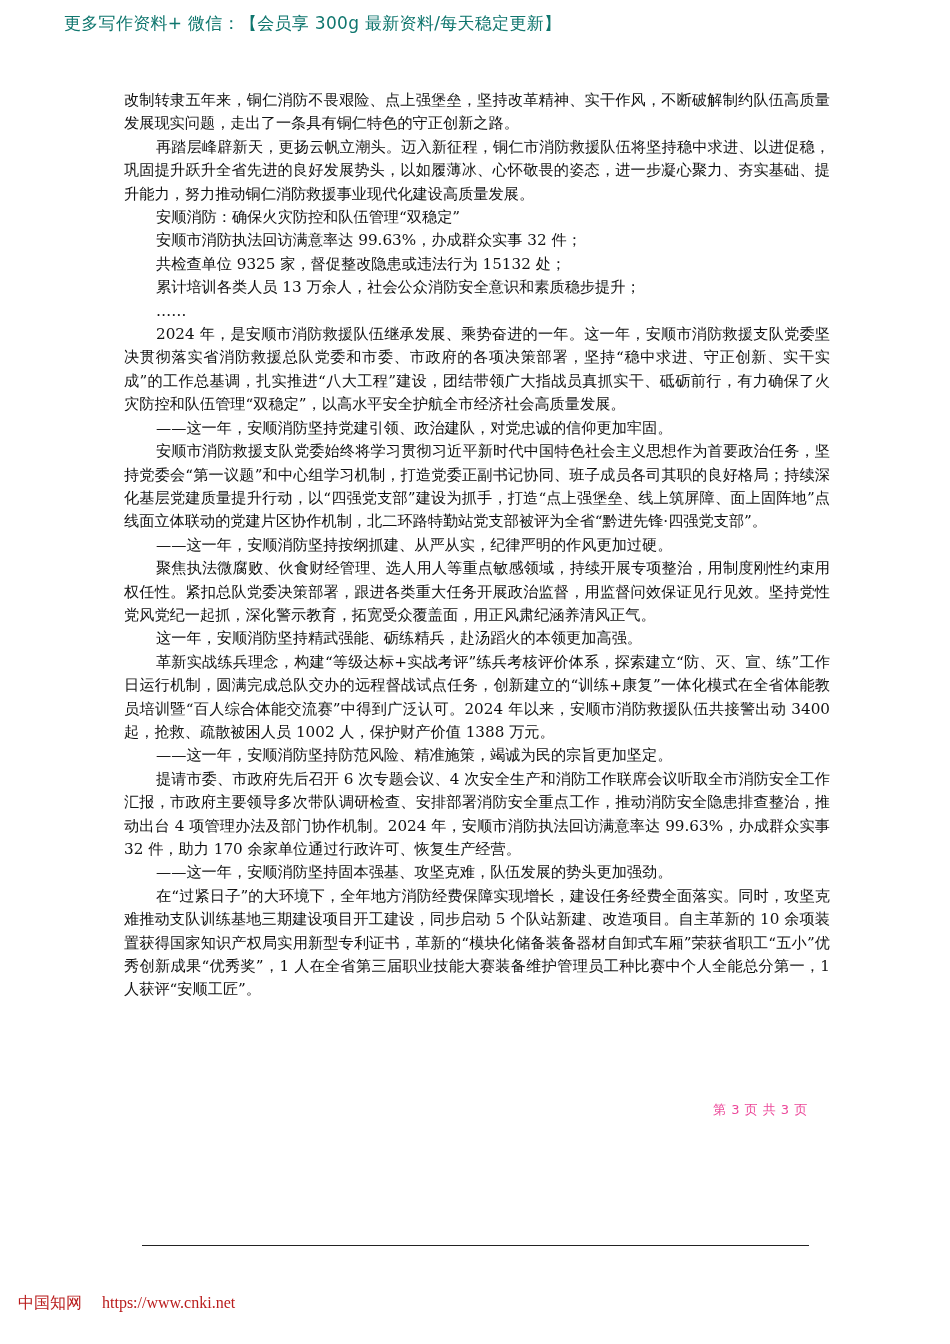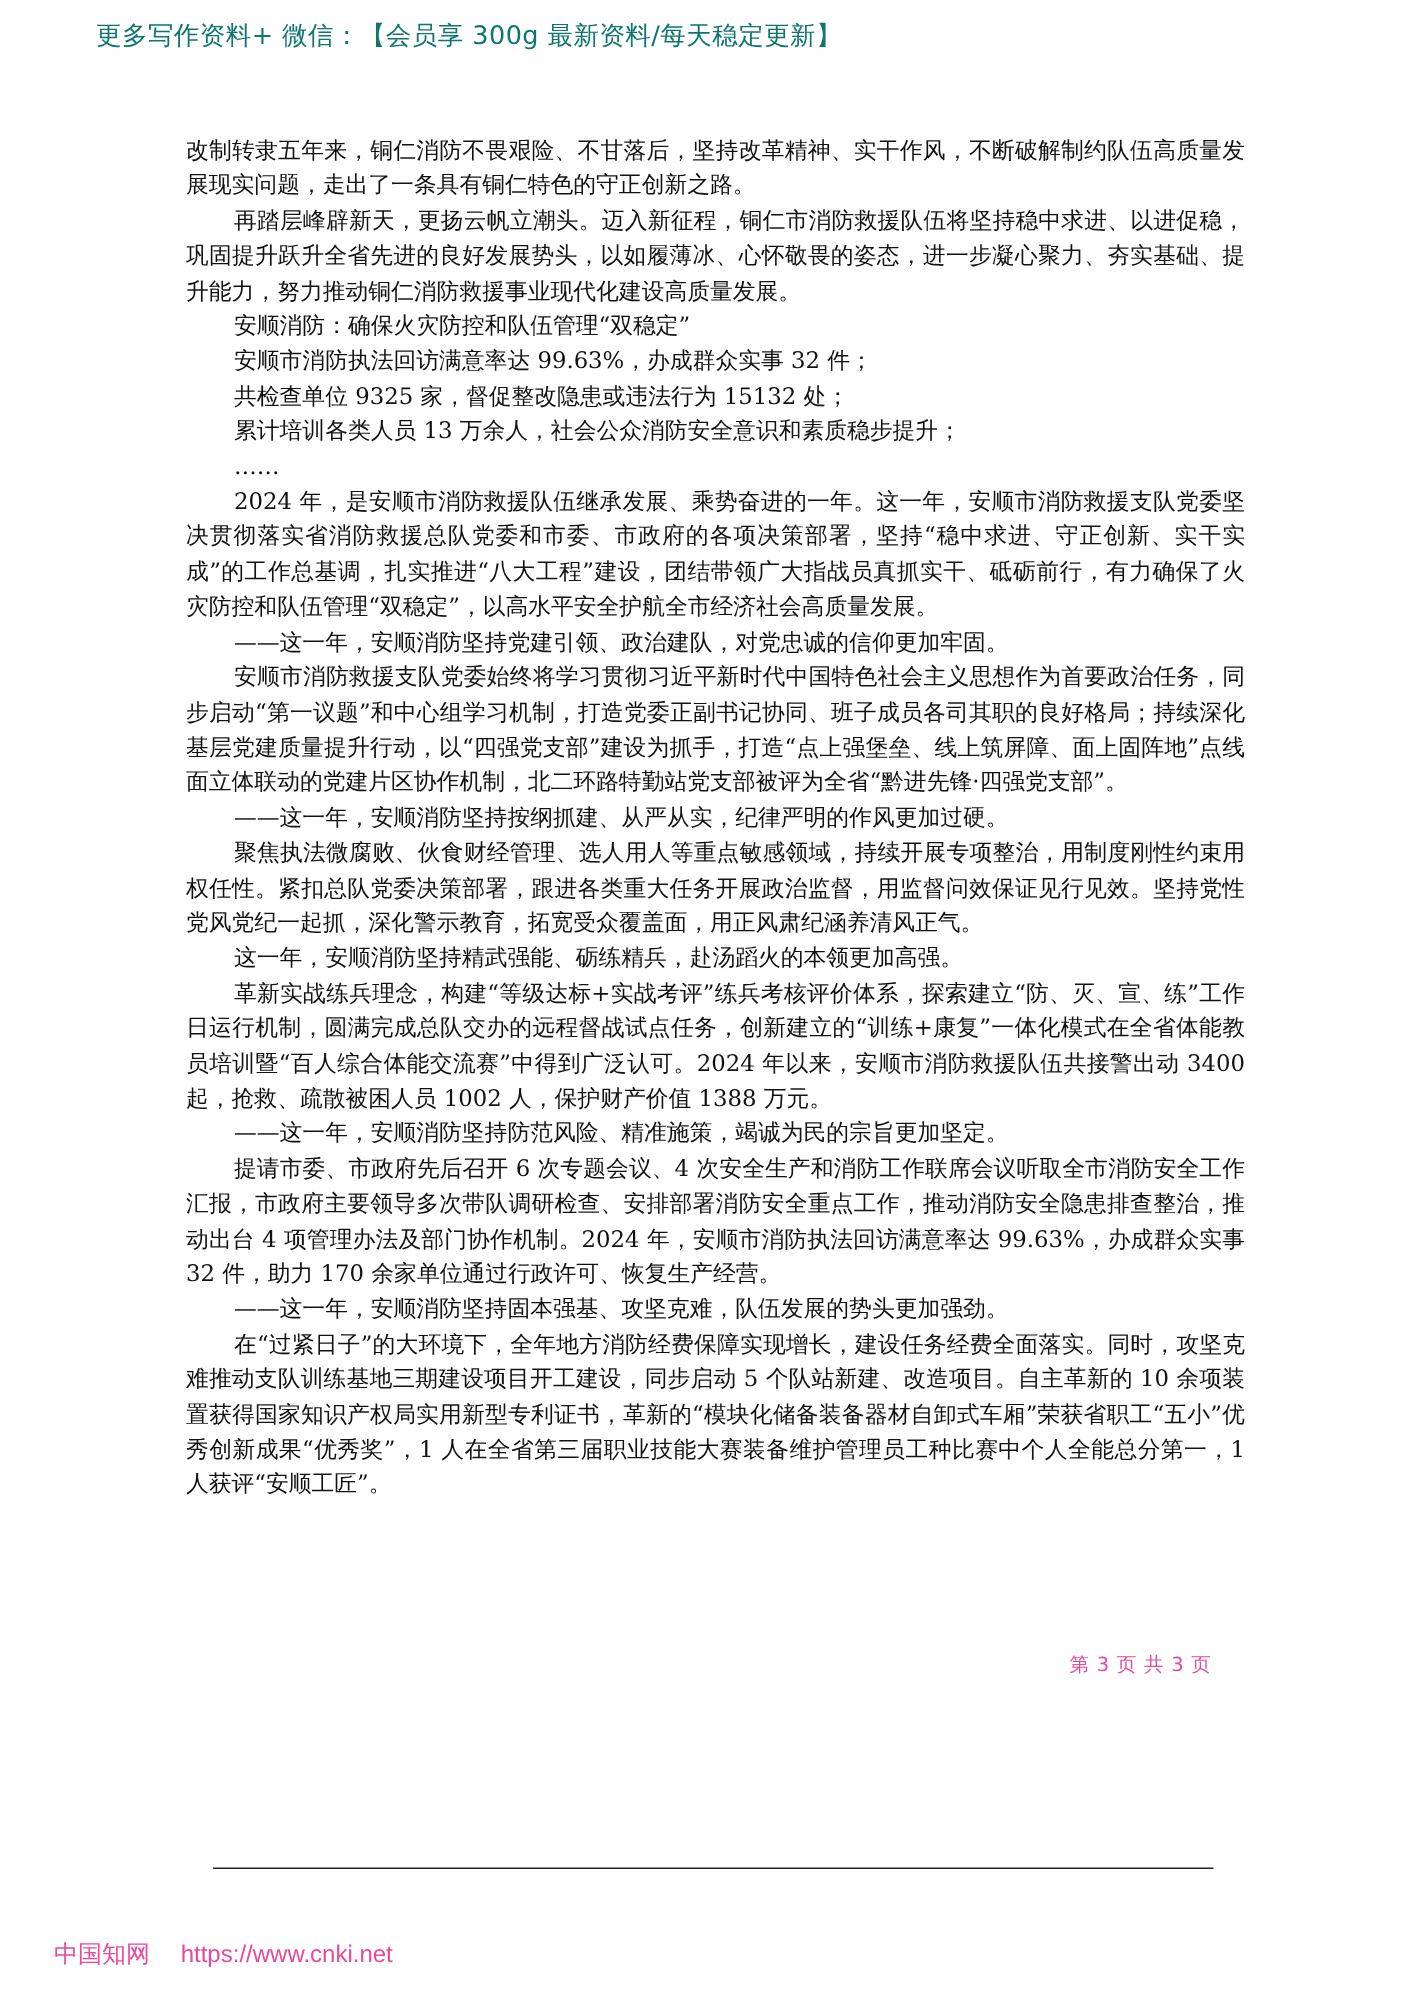--- a/index.html
+++ b/index.html
@@ -7,40 +7,40 @@
          font-family: "DejaVu Serif", "Liberation Serif", serif; color: #111; }
   .banner { position: absolute; left: 64px; top: 12px; font-family: "DejaVu Sans", "Liberation Sans", sans-serif;
             font-size: 17px; color: #0f766e; letter-spacing: 0.3px; white-space: nowrap; }
   .content { position: absolute; left: 124px; top: 89px; width: 706px; font-size: 15.2px; line-height: 23.4px;
              text-align: justify; }
   .content p { margin: 0; }
   .indent { text-indent: 32px; }
   .page-num { position: absolute; left: 713px; top: 1101px; font-size: 13px; letter-spacing: 0.5px;
               font-family: "DejaVu Sans", "Liberation Sans", sans-serif; color: #ec4899; }
   .rule { position: absolute; left: 142px; top: 1245px; width: 667px; height: 0; border-top: 1.3px solid #222; }
-  .footer { position: absolute; left: 36px; top: 1293px; font-family: Liberation Sans, sans-serif;
-            font-size: 16px; color: #ec4899; white-space: nowrap; }
+  .footer { position: absolute; left: 18px; top: 1293px; font-family: Liberation Serif, serif;
+            font-size: 16px; color: #b91c1c; white-space: nowrap; }
   .footer .brand { margin-right: 16px; }
 </style>
 </head>
 <body>
 
 <div class="banner">更多写作资料+ 微信：【会员享 300g 最新资料/每天稳定更新】</div>
 
 <div class="content">
-  <p>改制转隶五年来，铜仁消防不畏艰险、不甘落后，坚持改革精神、实干作风，不断破解制约队伍高质量发展现实问题，走出了一条具有铜仁特色的守正创新之路。</p>
+  <p>改制转隶五年来，铜仁消防不畏艰险、点上强堡垒，坚持改革精神、实干作风，不断破解制约队伍高质量发展现实问题，走出了一条具有铜仁特色的守正创新之路。</p>
   <p class="indent">再踏层峰辟新天，更扬云帆立潮头。迈入新征程，铜仁市消防救援队伍将坚持稳中求进、以进促稳，巩固提升跃升全省先进的良好发展势头，以如履薄冰、心怀敬畏的姿态，进一步凝心聚力、夯实基础、提升能力，努力推动铜仁消防救援事业现代化建设高质量发展。</p>
   <p class="indent">安顺消防：确保火灾防控和队伍管理“双稳定”</p>
   <p class="indent">安顺市消防执法回访满意率达 99.63%，办成群众实事 32 件；</p>
   <p class="indent">共检查单位 9325 家，督促整改隐患或违法行为 15132 处；</p>
   <p class="indent">累计培训各类人员 13 万余人，社会公众消防安全意识和素质稳步提升；</p>
   <p class="indent">……</p>
   <p class="indent">2024 年，是安顺市消防救援队伍继承发展、乘势奋进的一年。这一年，安顺市消防救援支队党委坚决贯彻落实省消防救援总队党委和市委、市政府的各项决策部署，坚持“稳中求进、守正创新、实干实成”的工作总基调，扎实推进“八大工程”建设，团结带领广大指战员真抓实干、砥砺前行，有力确保了火灾防控和队伍管理“双稳定”，以高水平安全护航全市经济社会高质量发展。</p>
   <p class="indent">——这一年，安顺消防坚持党建引领、政治建队，对党忠诚的信仰更加牢固。</p>
-  <p class="indent">安顺市消防救援支队党委始终将学习贯彻习近平新时代中国特色社会主义思想作为首要政治任务，同步启动“第一议题”和中心组学习机制，打造党委正副书记协同、班子成员各司其职的良好格局；持续深化基层党建质量提升行动，以“四强党支部”建设为抓手，打造“点上强堡垒、线上筑屏障、面上固阵地”点线面立体联动的党建片区协作机制，北二环路特勤站党支部被评为全省“黔进先锋·四强党支部”。</p>
+  <p class="indent">安顺市消防救援支队党委始终将学习贯彻习近平新时代中国特色社会主义思想作为首要政治任务，坚持党委会“第一议题”和中心组学习机制，打造党委正副书记协同、班子成员各司其职的良好格局；持续深化基层党建质量提升行动，以“四强党支部”建设为抓手，打造“点上强堡垒、线上筑屏障、面上固阵地”点线面立体联动的党建片区协作机制，北二环路特勤站党支部被评为全省“黔进先锋·四强党支部”。</p>
   <p class="indent">——这一年，安顺消防坚持按纲抓建、从严从实，纪律严明的作风更加过硬。</p>
   <p class="indent">聚焦执法微腐败、伙食财经管理、选人用人等重点敏感领域，持续开展专项整治，用制度刚性约束用权任性。紧扣总队党委决策部署，跟进各类重大任务开展政治监督，用监督问效保证见行见效。坚持党性党风党纪一起抓，深化警示教育，拓宽受众覆盖面，用正风肃纪涵养清风正气。</p>
   <p class="indent">这一年，安顺消防坚持精武强能、砺练精兵，赴汤蹈火的本领更加高强。</p>
   <p class="indent">革新实战练兵理念，构建“等级达标+实战考评”练兵考核评价体系，探索建立“防、灭、宣、练”工作日运行机制，圆满完成总队交办的远程督战试点任务，创新建立的“训练+康复”一体化模式在全省体能教员培训暨“百人综合体能交流赛”中得到广泛认可。2024 年以来，安顺市消防救援队伍共接警出动 3400 起，抢救、疏散被困人员 1002 人，保护财产价值 1388 万元。</p>
   <p class="indent">——这一年，安顺消防坚持防范风险、精准施策，竭诚为民的宗旨更加坚定。</p>
   <p class="indent">提请市委、市政府先后召开 6 次专题会议、4 次安全生产和消防工作联席会议听取全市消防安全工作汇报，市政府主要领导多次带队调研检查、安排部署消防安全重点工作，推动消防安全隐患排查整治，推动出台 4 项管理办法及部门协作机制。2024 年，安顺市消防执法回访满意率达 99.63%，办成群众实事 32 件，助力 170 余家单位通过行政许可、恢复生产经营。</p>
   <p class="indent">——这一年，安顺消防坚持固本强基、攻坚克难，队伍发展的势头更加强劲。</p>
   <p class="indent">在“过紧日子”的大环境下，全年地方消防经费保障实现增长，建设任务经费全面落实。同时，攻坚克难推动支队训练基地三期建设项目开工建设，同步启动 5 个队站新建、改造项目。自主革新的 10 余项装置获得国家知识产权局实用新型专利证书，革新的“模块化储备装备器材自卸式车厢”荣获省职工“五小”优秀创新成果“优秀奖”，1 人在全省第三届职业技能大赛装备维护管理员工种比赛中个人全能总分第一，1 人获评“安顺工匠”。</p>
 </div>
 

